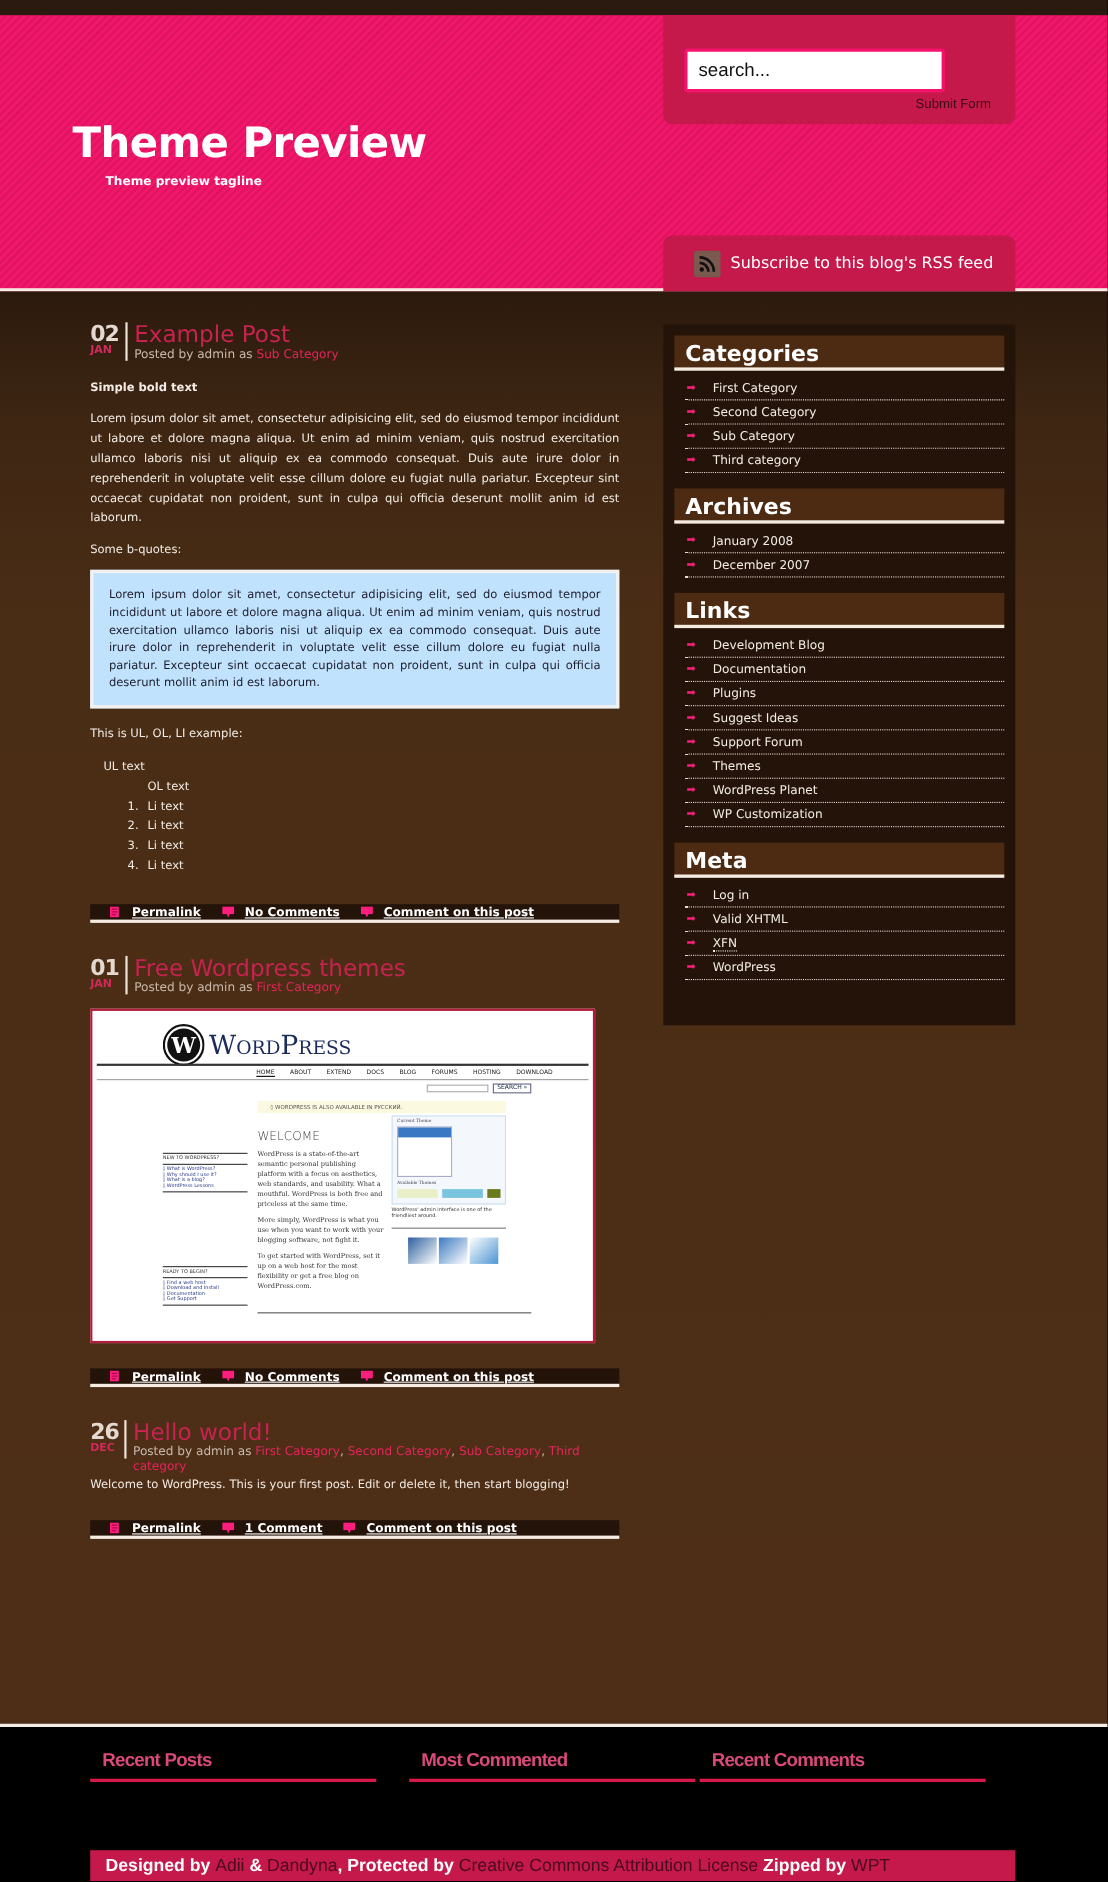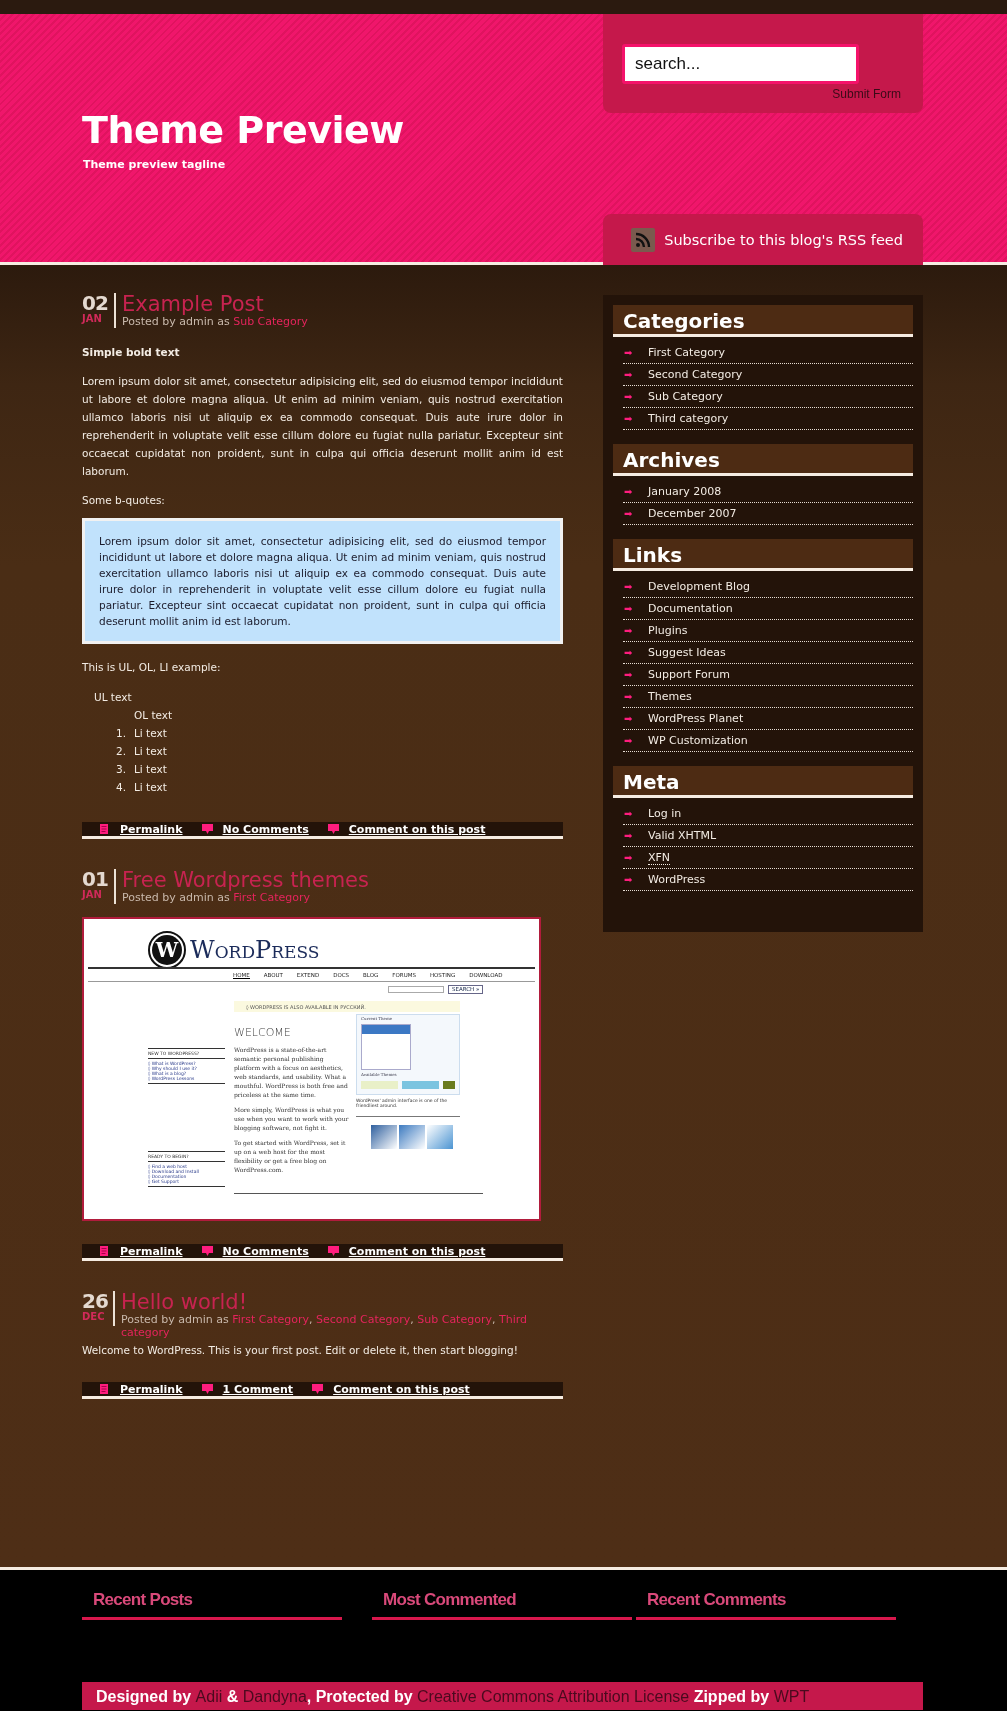--- a/index.html
+++ b/index.html
@@ -15,26 +15,26 @@
   
   .topbar { height: 14px; background: #2b1a0f; }
   .header {
     position: relative;
     height: 251px;
     background-color: #f5126a;
     background-image: repeating-linear-gradient(135deg, #f0166b 0px, #f0166b 3px, #e0135f 3px, #e0135f 5px);
     border-bottom: 3px solid #f6ece2;
   }
   .site-title {
-    position: absolute; left: 82px; top: 94px;
+    position: absolute; left: 66px; top: 94px;
     font-family: "DejaVu Sans", sans-serif; font-weight: bold;
     font-size: 38px; color: #fff; letter-spacing: -0.5px;
   }
   .site-tagline {
-    position: absolute; left: 83px; top: 144px;
+    position: absolute; left: 96px; top: 144px;
     font-size: 11px; font-weight: bold; color: #fff;
   }
   .search-box {
     position: absolute; left: 603px; top: 0; width: 320px; height: 99px;
     background: #c5184b; border-radius: 0 0 8px 8px;
   }
   .search-input {
     position: absolute; left: 19px; top: 30px; width: 237px; height: 40px;
     border: 3px solid #f5126a; background: #fff; border-radius: 3px;
     font-family: "Liberation Sans", sans-serif; font-size: 17px; color: #111;

